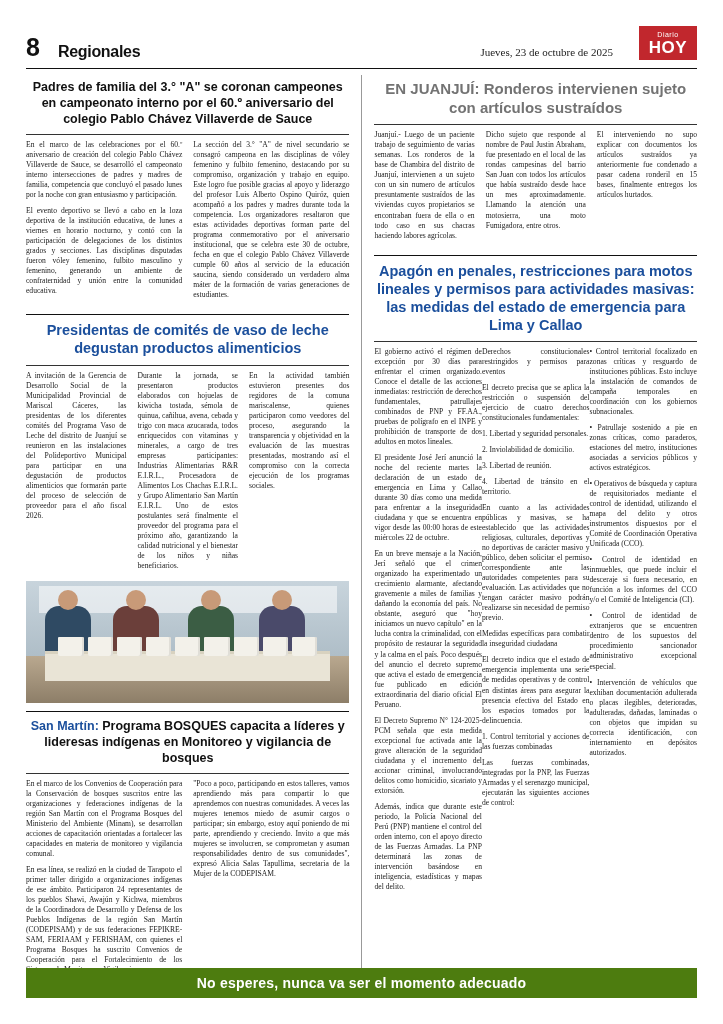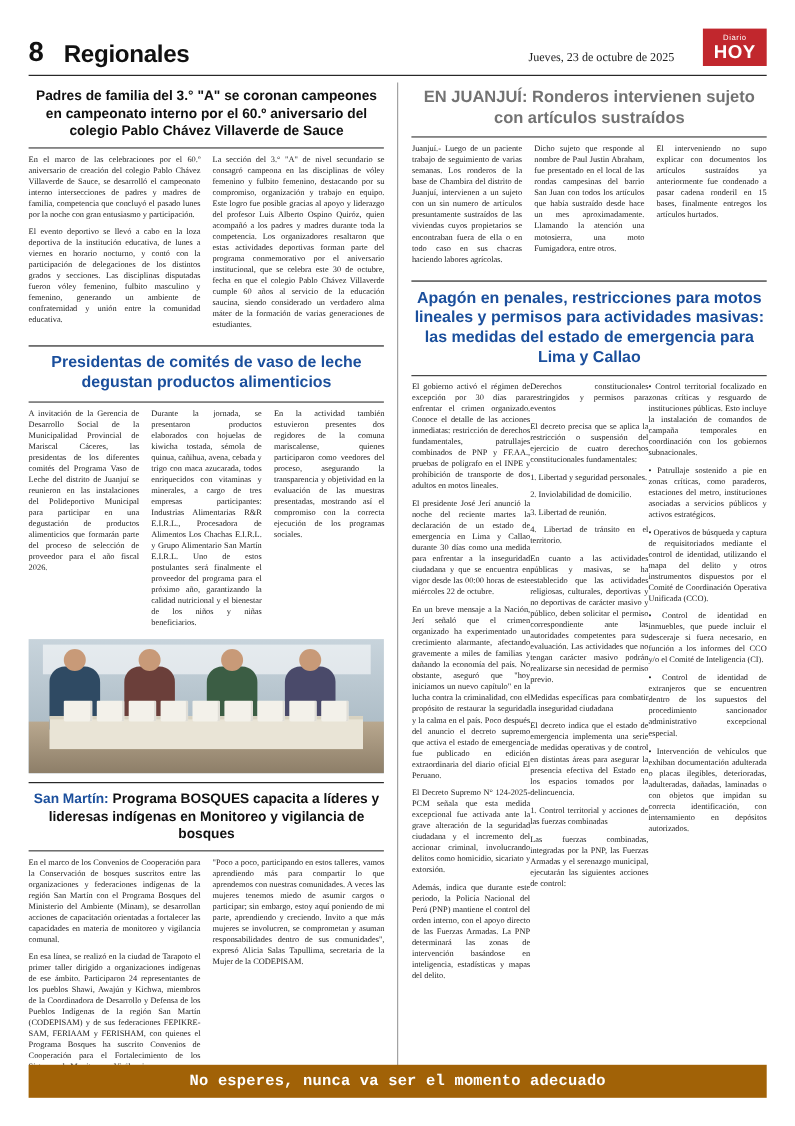--- a/index.html
+++ b/index.html
@@ -34,21 +34,21 @@
     font-family: "Liberation Sans", sans-serif;
     font-weight: bold;
     font-size: 25px;
     line-height: 1;
     margin-right: 18px;
     color: #111;
   }
   .section-title {
     font-family: "Liberation Sans", sans-serif;
     font-weight: bold;
-    font-size: 22px;
+    font-size: 16px;
     line-height: 1;
     letter-spacing: -0.3px;
     color: #111;
     flex: 0 0 auto;
   }
   .masthead-date {
     flex: 1;
     text-align: right;
     font-family: "Liberation Serif", serif;
     font-size: 11px;
@@ -191,26 +191,26 @@
     background: rgba(255,255,255,0.55);
   }
 
   
   .footer-banner {
     position: absolute;
     left: 26px;
     right: 26px;
     bottom: 26px;
     height: 30px;
-    background: #a16207;
+    background: #4d7c0f;
     color: #ffffff;
     display: flex;
     align-items: center;
     justify-content: center;
-    font-family: Liberation Mono, monospace;
+    font-family: Liberation Sans, sans-serif;
     font-weight: bold;
     font-size: 14px;
     letter-spacing: 0.2px;
   }
   .block { margin-bottom: 2px; }
 </style>
 </head>
 <body>
 
 <div class="page">

